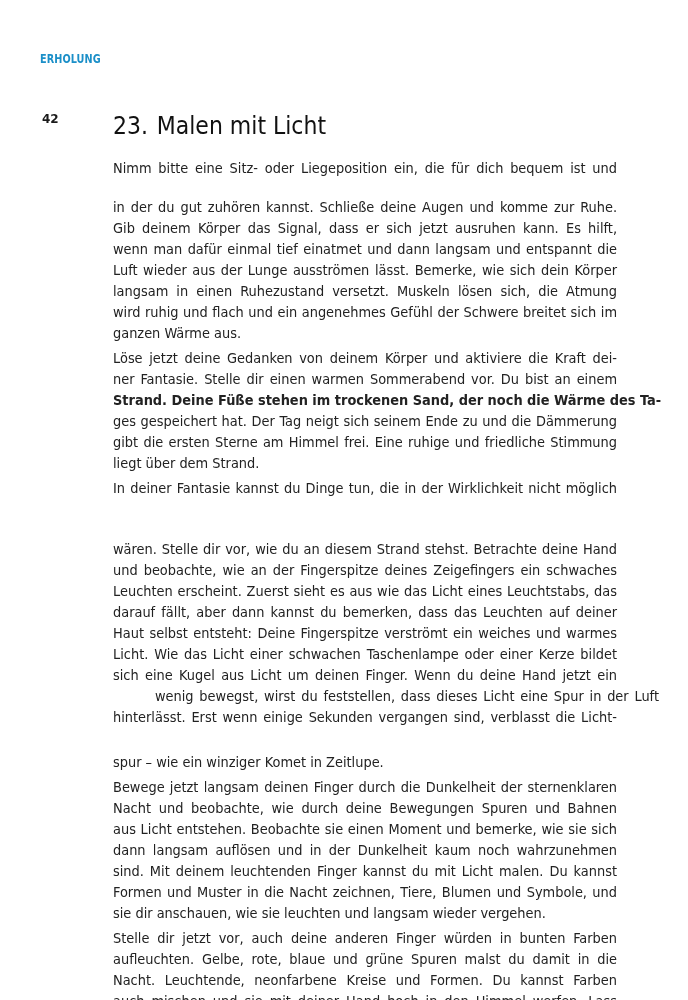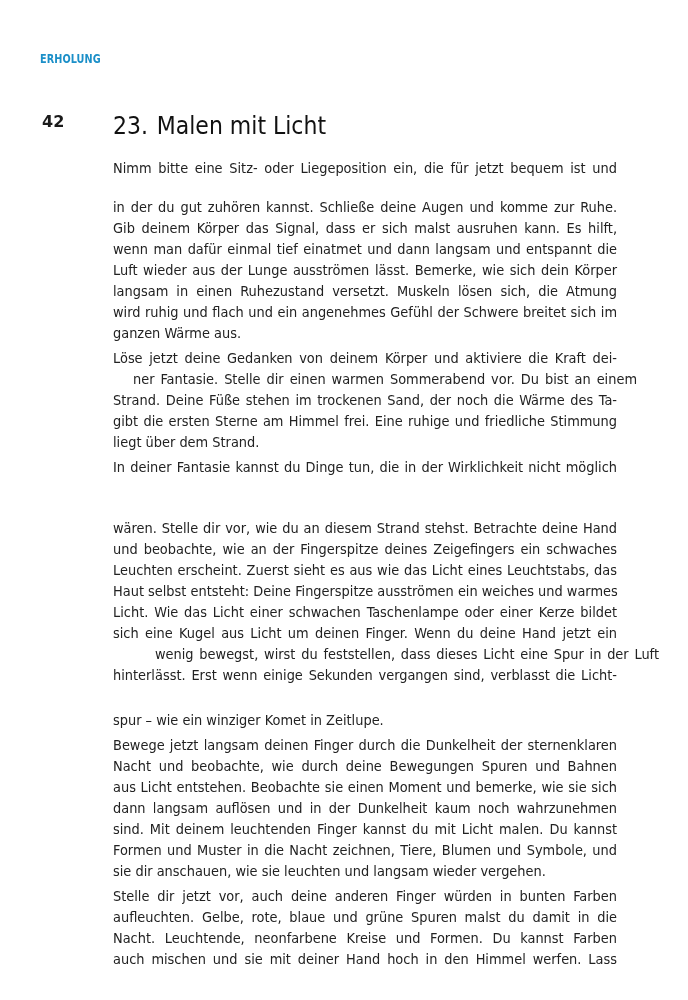--- a/index.html
+++ b/index.html
@@ -26,21 +26,21 @@
       color: #1b8fc8;
       transform: scaleX(0.86);
       transform-origin: left center;
     }
     .page-number {
       position: absolute;
       left: 42px;
       top: 112px;
       font-family: "DejaVu Sans", sans-serif;
       font-weight: bold;
-      font-size: 16px;
+      font-size: 12px;
       color: #1a1a1a;
     }
     .chapter-title {
       position: absolute;
       left: 113px;
       top: 111px;
       margin: 0;
       font-family: "DejaVu Sans", sans-serif;
       font-weight: normal;
       font-size: 25px;
@@ -84,42 +84,44 @@
 <div>
   <div class="section-label">ERHOLUNG</div>
 </div>
 
 <div class="page-number">42</div>
 
 <h1 class="chapter-title"><span class="num">23.</span><span>Malen mit Licht</span></h1>
 
 <div class="body-text" id="body-text">
     <p class="para">
-      <span class="line" style="display: block; text-align: justify; text-align-last: justify; width: 504px;">Nimm bitte eine Sitz- oder Liegeposition ein, die für jetzt bequem ist und</span>
+      <span class="line" style="display: block; text-align: justify; text-align-last: justify; width: 504px;">Nimm bitte eine Sitz- oder Liegeposition ein, die für dich bequem ist und</span>
       <span class="line" style="display: block; text-align: justify; text-align-last: justify; width: 504px; margin-top: 18px;">in der du gut zuhören kannst. Schließe deine Augen und komme zur Ruhe.</span>
-      <span class="line" style="display: block; text-align: justify; text-align-last: justify; width: 504px;">Gib deinem Körper das Signal, dass er sich malst ausruhen kann. Es hilft,</span>
+      <span class="line" style="display: block; text-align: justify; text-align-last: justify; width: 504px;">Gib deinem Körper das Signal, dass er sich jetzt ausruhen kann. Es hilft,</span>
       <span class="line" style="display: block; text-align: justify; text-align-last: justify; width: 504px;">wenn man dafür einmal tief einatmet und dann langsam und entspannt die</span>
       <span class="line" style="display: block; text-align: justify; text-align-last: justify; width: 504px;">Luft wieder aus der Lunge ausströmen lässt. Bemerke, wie sich dein Körper</span>
       <span class="line" style="display: block; text-align: justify; text-align-last: justify; width: 504px;">langsam in einen Ruhezustand versetzt. Muskeln lösen sich, die Atmung</span>
       <span class="line" style="display: block; text-align: justify; text-align-last: justify; width: 504px;">wird ruhig und flach und ein angenehmes Gefühl der Schwere breitet sich im</span>
       <span class="line last" style="display: block; text-align: left; text-align-last: left;">ganzen Wärme aus.</span>
     </p>
     <p class="para">
       <span class="line" style="display: block; text-align: justify; text-align-last: justify; width: 504px;">Löse jetzt deine Gedanken von deinem Körper und aktiviere die Kraft dei-</span>
-      <span class="line" style="display: block; text-align: justify; text-align-last: justify; width: 504px; margin-left: 20px;">ner Fantasie. Stelle dir einen warmen Sommerabend vor. Du bist an einem</span>
-      <span class="line" style="display: block; text-align: justify; text-align-last: justify; width: 504px;">Strand. Deine Füße stehen im trockenen Sand, der noch die Wärme des Ta-</span>
+      <span class="line" style="display: block; text-align: justify; text-align-last: justify; width: 504px;">ner Fantasie. Stelle dir einen warmen Sommerabend vor. Du bist an einem</span>
+      <span class="line" style="display: block; text-align: justify; text-align-last: justify; width: 504px; font-weight: bold;">Strand. Deine Füße stehen im trockenen Sand, der noch die Wärme des Ta-</span>
+      <span class="line" style="display: block; text-align: justify; text-align-last: justify; width: 504px;">ges gespeichert hat. Der Tag neigt sich seinem Ende zu und die Dämmerung</span>
       <span class="line" style="display: block; text-align: justify; text-align-last: justify; width: 504px;">gibt die ersten Sterne am Himmel frei. Eine ruhige und friedliche Stimmung</span>
       <span class="line last" style="display: block; text-align: left; text-align-last: left;">liegt über dem Strand.</span>
     </p>
     <p class="para">
       <span class="line" style="display: block; text-align: justify; text-align-last: justify; width: 504px;">In deiner Fantasie kannst du Dinge tun, die in der Wirklichkeit nicht möglich</span>
       <span class="line" style="display: block; text-align: justify; text-align-last: justify; width: 504px; margin-top: 40px;">wären. Stelle dir vor, wie du an diesem Strand stehst. Betrachte deine Hand</span>
       <span class="line" style="display: block; text-align: justify; text-align-last: justify; width: 504px;">und beobachte, wie an der Fingerspitze deines Zeigefingers ein schwaches</span>
       <span class="line" style="display: block; text-align: justify; text-align-last: justify; width: 504px;">Leuchten erscheint. Zuerst sieht es aus wie das Licht eines Leuchtstabs, das</span>
-      <span class="line" style="display: block; text-align: justify; text-align-last: justify; width: 504px;">Haut selbst entsteht: Deine Fingerspitze ausströmen ein weiches und warmes</span>
+      <span class="line" style="display: block; text-align: justify; text-align-last: justify; width: 504px;">darauf fällt, aber dann kannst du bemerken, dass das Leuchten auf deiner</span>
+      <span class="line" style="display: block; text-align: justify; text-align-last: justify; width: 504px;">Haut selbst entsteht: Deine Fingerspitze verströmt ein weiches und warmes</span>
       <span class="line" style="display: block; text-align: justify; text-align-last: justify; width: 504px;">Licht. Wie das Licht einer schwachen Taschenlampe oder einer Kerze bildet</span>
       <span class="line" style="display: block; text-align: justify; text-align-last: justify; width: 504px;">sich eine Kugel aus Licht um deinen Finger. Wenn du deine Hand jetzt ein</span>
       <span class="line" style="display: block; text-align: justify; text-align-last: justify; width: 504px; margin-left: 42px;">wenig bewegst, wirst du feststellen, dass dieses Licht eine Spur in der Luft</span>
       <span class="line" style="display: block; text-align: justify; text-align-last: justify; width: 504px;">hinterlässt. Erst wenn einige Sekunden vergangen sind, verblasst die Licht-</span>
       <span class="line last" style="display: block; text-align: left; text-align-last: left; margin-top: 24px;">spur – wie ein winziger Komet in Zeitlupe.</span>
     </p>
     <p class="para">
       <span class="line" style="display: block; text-align: justify; text-align-last: justify; width: 504px;">Bewege jetzt langsam deinen Finger durch die Dunkelheit der sternenklaren</span>
       <span class="line" style="display: block; text-align: justify; text-align-last: justify; width: 504px;">Nacht und beobachte, wie durch deine Bewegungen Spuren und Bahnen</span>
       <span class="line" style="display: block; text-align: justify; text-align-last: justify; width: 504px;">aus Licht entstehen. Beobachte sie einen Moment und bemerke, wie sie sich</span>

